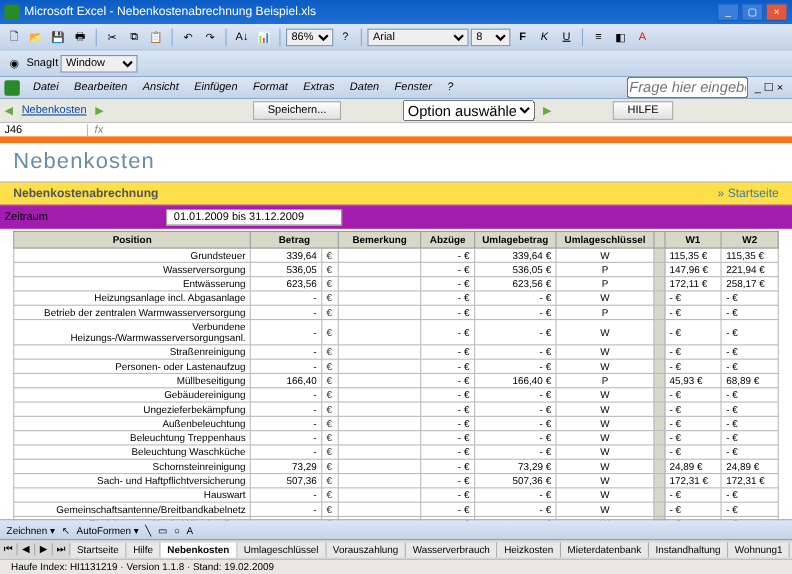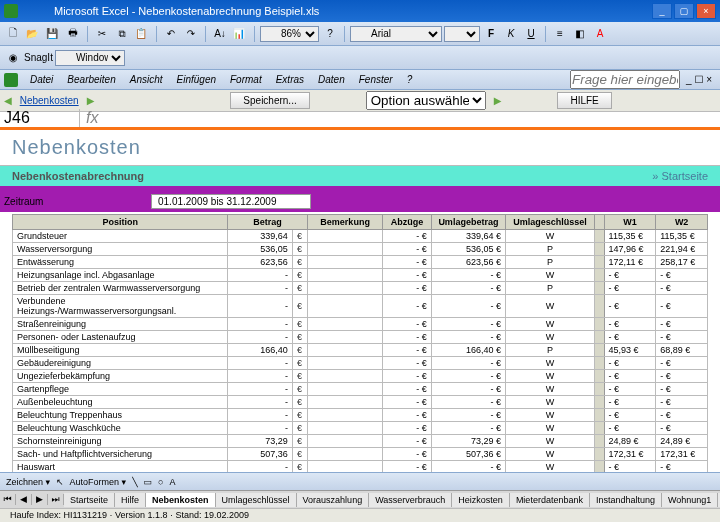--- a/index.html
+++ b/index.html
@@ -1,49 +1,49 @@
 <!DOCTYPE html>
 <html><head>
 <meta charset="utf-8">
 <style>
 * { box-sizing: border-box; margin: 0; padding: 0; font-family: Tahoma, Arial, sans-serif; }
 body { background: #fff; font-size: 10px; width: 720px; height: 522px; overflow: hidden; }
-.titlebar { background: linear-gradient(to bottom, #0a5bc4, #1e6fd4); height: 22px; display: flex; align-items: center; padding: 0 4px; color: #fff; font-size: 11px; gap: 32px; }
+.titlebar { background: linear-gradient(to bottom, #0a5bc4, #1e6fd4); height: 22px; display: flex; align-items: center; padding: 0 4px; color: #fff; font-size: 11px; }
 .titlebar .xl-icon { width: 14px; height: 14px; background: #2a8a2a; margin-right: 4px; border-radius: 2px; }
 .titlebar .title { flex: 1; }
 .win-controls { display: flex; gap: 2px; }
 .win-controls .btn { width: 20px; height: 16px; background: #3a7dd8; border: 1px solid #0a5bc4; display: flex; align-items: center; justify-content: center; font-size: 9px; color: #fff; }
 .win-controls .close { background: #e25a3a; }
 .toolbar { background: linear-gradient(to bottom, #dce7f5, #c4d3e8); height: 24px; display: flex; align-items: center; padding: 2px 4px; gap: 2px; border-bottom: 1px solid #8aa9d0; font-size: 10px; }
 .toolbar .tb-btn { width: 18px; height: 18px; border: 1px solid transparent; display: flex; align-items: center; justify-content: center; font-size: 10px; }
 .toolbar .sep { width: 1px; height: 16px; background: #8aa9d0; margin: 0 3px; }
-.toolbar select { height: 16px; font-size: 10px; border: 1px solid #7a92b4; padding-left: 16px; }
+.toolbar select { height: 16px; font-size: 10px; border: 1px solid #7a92b4; }
 .menubar { background: linear-gradient(to bottom, #dce7f5, #c4d3e8); height: 20px; display: flex; align-items: center; padding: 0 4px; gap: 2px; border-bottom: 1px solid #8aa9d0; font-size: 10px; }
 .menubar .mitem { padding: 2px 6px; font-style: italic; }
 .menubar .ask { margin-left: auto; color: #888; font-style: italic; }
 .menubar .xl-small-icon { width: 14px; height: 14px; background: #2a8a2a; border-radius: 2px; margin-right: 4px; }
 .navbar { background: #e8e8e0; height: 22px; display: flex; align-items: center; padding: 2px 4px; gap: 8px; border-bottom: 1px solid #bbb; font-size: 10px; }
 .nav-btn { background: linear-gradient(to bottom, #fff, #e0e0e0); border: 1px solid #aaa; padding: 2px 12px; font-size: 10px; }
 .nav-link { color: #0645ad; text-decoration: underline; cursor: pointer; }
 .nav-sep { flex: 0 0 120px; }
-.cellref { background: #fff; height: 18px; display: flex; align-items: flex-end; border-bottom: 3px solid #f97316; font-size: 16px; }
+.cellref { background: #fff; height: 18px; display: flex; align-items: center; border-bottom: 6px solid #f97316; font-size: 10px; }
 .cellref .name-box { width: 80px; padding: 0 4px; border-right: 1px solid #bbb; }
 .cellref .fx { padding: 0 6px; color: #888; font-style: italic; }
 .sheet-header { padding: 6px 12px; }
 .sheet-header h1 { font-size: 20px; color: #6a8ca8; font-weight: normal; letter-spacing: 1px; }
-.section-bar { background: #5eead4; padding: 4px 12px; display: flex; align-items: center; font-size: 11px; font-weight: bold; color: #555; border-top: 1px solid #bbb; border-bottom: 5px solid #a21caf; }
+.section-bar { background: #fde047; padding: 4px 12px; display: flex; align-items: center; font-size: 11px; font-weight: bold; color: #555; border-top: 1px solid #bbb; border-bottom: 1px solid #a21caf; }
 .section-bar .startseite { margin-left: auto; color: #4a7a9a; font-weight: normal; }
 .period-row { background: #a21caf; padding: 3px 4px; display: flex; align-items: center; gap: 17px; font-size: 10px; }
 .period-row .label { width: 130px; }
 .period-row .val { background: #fff; border: 1px solid #999; padding: 1px 6px; width: 160px; }
 .table-wrap { padding: 2px 12px; }
 table { border-collapse: collapse; width: 100%; font-size: 9px; }
 th { background: #d8d8c8; border: 1px solid #999; padding: 2px 4px; text-align: center; font-weight: bold; }
 td { border: 1px solid #bbb; padding: 1px 4px; background: #fff; height: 13px; }
-td.pos { text-align: left; width: 200px; }
+td.pos { text-align: right; width: 200px; }
 td.num { text-align: right; width: 60px; }
 td.cur { text-align: left; width: 12px; color: #333; }
 td.rem { width: 70px; }
 td.abz { width: 45px; text-align: right; }
 td.ubet { width: 65px; text-align: right; }
 td.usch { width: 70px; text-align: center; }
 th.gap, td.gap { background: #d8d8c8; width: 6px; border-left: 1px solid #999; border-right: 1px solid #999; }
 td.w { width: 48px; text-align: left; }
 tr.total td { font-weight: bold; background: #e8e8d8; }
 .sheettabs { position: absolute; bottom: 14px; left: 0; right: 0; height: 18px; background: #d8d8d8; display: flex; align-items: center; font-size: 9px; border-top: 1px solid #999; }
@@ -290,32 +290,20 @@
           <td class="rem"></td>
           <td class="abz">- €</td>
           <td class="ubet">- €</td>
           <td class="usch">W</td>
           <td class="gap"></td>
           <td class="w">- €</td>
           <td class="w">- €</td>
         </tr>
         <tr>
           <td class="pos">Ungezieferbekämpfung</td>
-          <td class="num">-</td>
-          <td class="cur">€</td>
-          <td class="rem"></td>
-          <td class="abz">- €</td>
-          <td class="ubet">- €</td>
-          <td class="usch">W</td>
-          <td class="gap"></td>
-          <td class="w">- €</td>
-          <td class="w">- €</td>
-        </tr>
-        <tr>
-          <td class="pos">Gartenpflege</td>
           <td class="num">-</td>
           <td class="cur">€</td>
           <td class="rem"></td>
           <td class="abz">- €</td>
           <td class="ubet">- €</td>
           <td class="usch">W</td>
           <td class="gap"></td>
           <td class="w">- €</td>
           <td class="w">- €</td>
         </tr>

